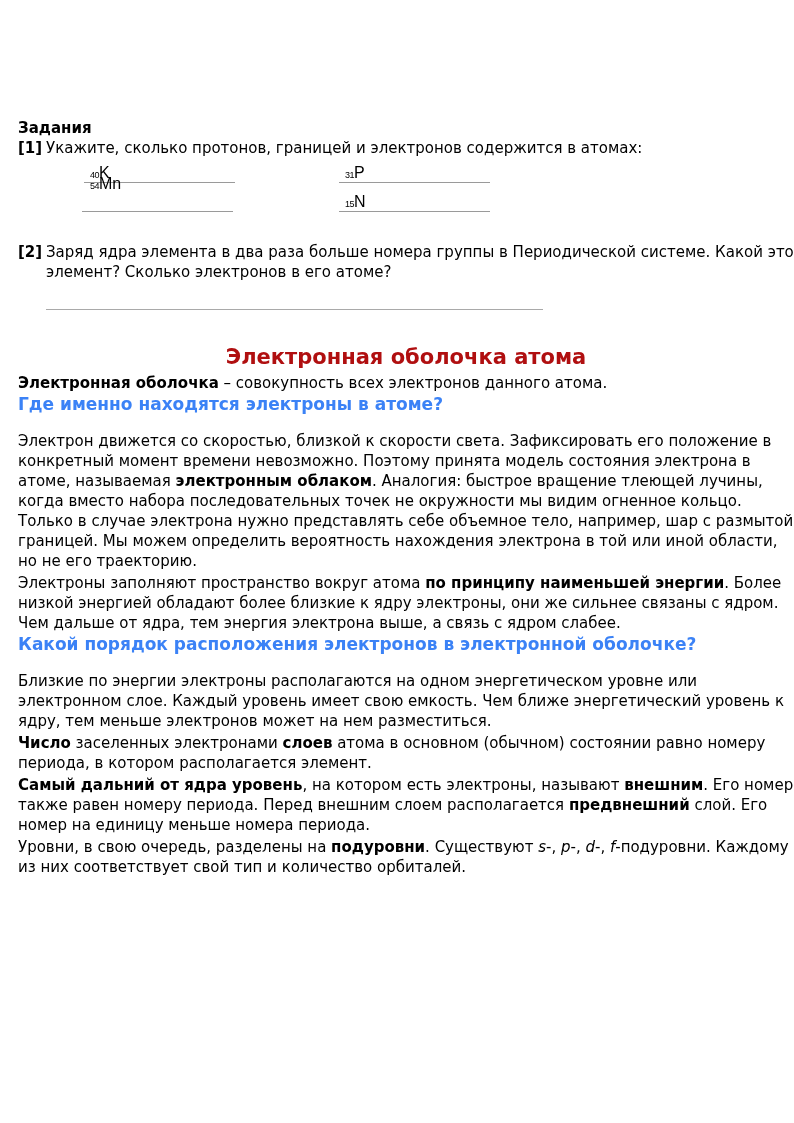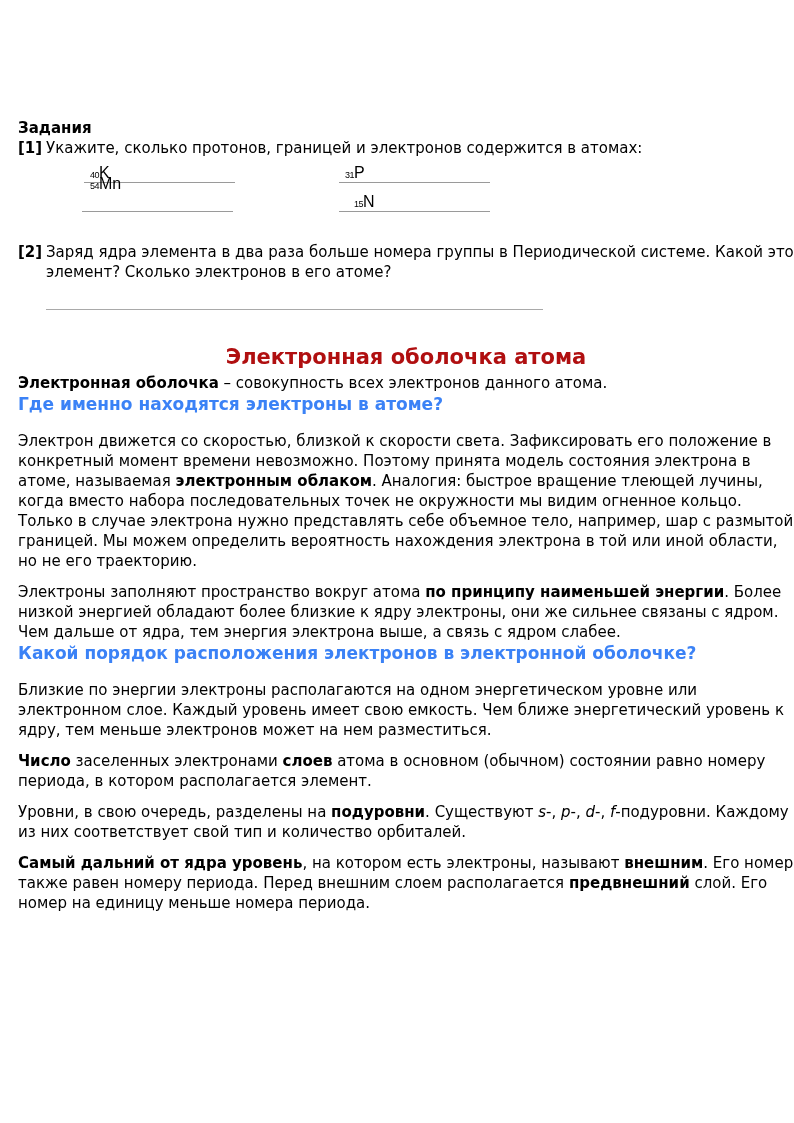--- a/index.html
+++ b/index.html
@@ -87,21 +87,21 @@
     line-height: 22px;
   }
   p {
     margin: 0;
     font-size: 15px;
     line-height: 20px;
   }
   .def { margin-top: 4px; }
   .h2a { margin-top: 5px; }
   .p-after-h2 { margin-top: 16px; }
-  .gap { margin-top: 11px; }
+  .gap { margin-top: 2px; }
   .h2b { margin-top: 17px; }
   b { font-weight: bold; }
   i { font-style: italic; }
 </style>
 </head>
 <body>
 
 <div class="page">
 
   <div class="tasks-title">Задания</div>
@@ -123,21 +123,21 @@
         <span>P</span>
     </div>
     <div class="blank" style="left:321px; top:18px; width:151px;"></div>
 
     <div class="atom" style="left:28px; top:11px;">
       <sup>54</sup>
         <span>Mn</span>
     </div>
     <div class="blank" style="left:64px; top:47px; width:151px;"></div>
 
-    <div class="atom" style="left:292px; top:29px;">
+    <div class="atom" style="left:283px; top:29px;">
       <sup>15</sup>
         <span>N</span>
     </div>
     <div class="blank" style="left:321px; top:47px; width:151px;"></div>
   </div>
 
   <div class="task task2">
     <span class="task-num">[2]</span>
     <span class="task-text">Заряд ядра элемента в два раза больше номера группы в Периодической системе. Какой это элемент? Сколько электронов в его атоме?</span>
   </div>
@@ -152,17 +152,17 @@
   <p class="p-after-h2"><span>Электрон движется со скоростью, близкой к скорости света. Зафиксировать его положение в конкретный момент времени невозможно. Поэтому принята модель состояния электрона в атоме, называемая </span><b>электронным облаком</b><span>. Аналогия: быстрое вращение тлеющей лучины, когда вместо набора последовательных точек не окружности мы видим огненное кольцо. Только в случае электрона нужно представлять себе объемное тело, например, шар с размытой границей. Мы можем определить вероятность нахождения электрона в той или иной области, но не его траекторию.</span></p>
 
   <p class="gap"><span>Электроны заполняют пространство вокруг атома </span><b>по принципу наименьшей энергии</b><span>. Более низкой энергией обладают более близкие к ядру электроны, они же сильнее связаны с ядром. Чем дальше от ядра, тем энергия электрона выше, а связь с ядром слабее.</span></p>
 
   <h2 class="sub h2b">Какой порядок расположения электронов в электронной оболочке?</h2>
 
   <p class="p-after-h2">Близкие по энергии электроны располагаются на одном энергетическом уровне или электронном слое. Каждый уровень имеет свою емкость. Чем ближе энергетический уровень к ядру, тем меньше электронов может на нем разместиться.</p>
 
   <p class="gap"><b>Число</b><span> заселенных электронами </span><b>слоев</b><span> атома в основном (обычном) состоянии равно номеру периода, в котором располагается элемент.</span></p>
 
+  <p class="gap"><b>Самый дальний от ядра уровень</b><span>, на котором есть электроны, называют </span><b>внешним</b><span>. Его номер также равен номеру периода. Перед внешним слоем располагается </span><b>предвнешний</b><span> слой. Его номер на единицу меньше номера периода.</span></p>
+
   <p class="gap"><span>Уровни, в свою очередь, разделены на </span><b>подуровни</b><span>. Существуют </span><i>s</i><span>-, </span><i>p</i><span>-, </span><i>d</i><span>-, </span><i>f</i><span>-подуровни. Каждому из них соответствует свой тип и количество орбиталей.</span></p>
-
-  <p class="gap"><b>Самый дальний от ядра уровень</b><span>, на котором есть электроны, называют </span><b>внешним</b><span>. Его номер также равен номеру периода. Перед внешним слоем располагается </span><b>предвнешний</b><span> слой. Его номер на единицу меньше номера периода.</span></p>
 
 </div>
 
 </body></html>

